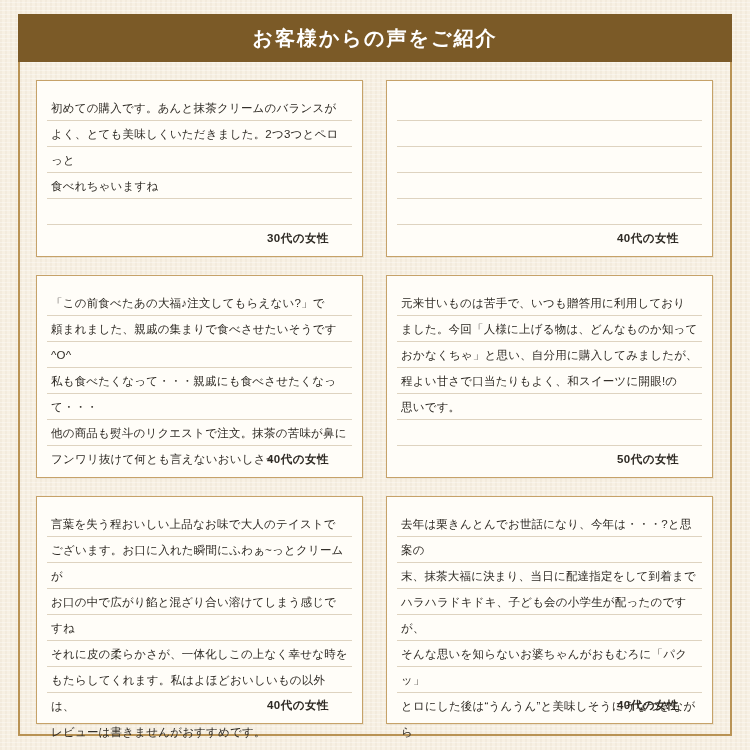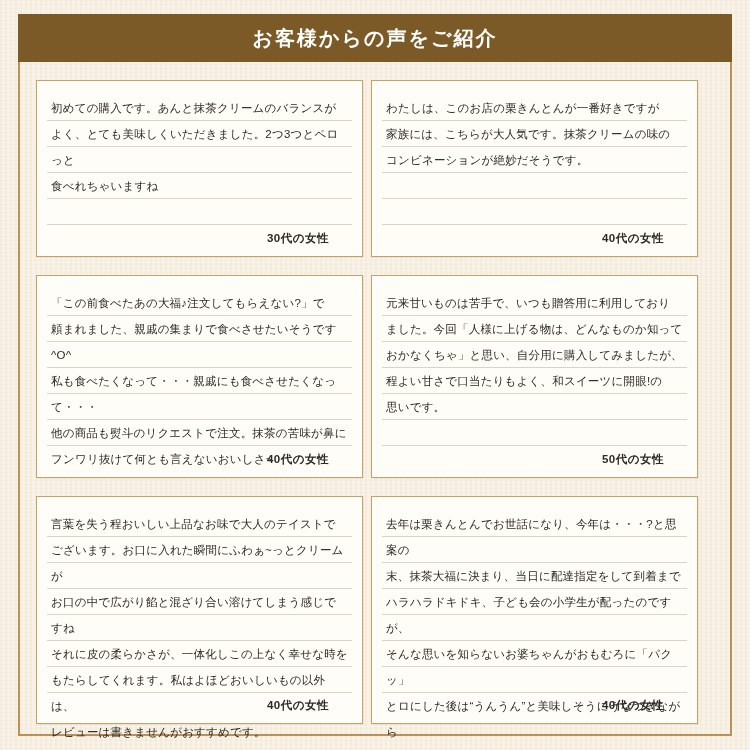--- a/index.html
+++ b/index.html
@@ -54,21 +54,21 @@
     font-weight: bold;
     line-height: 1;
   }
   .grid {
     position: absolute;
     left: 36px;
     top: 80px;
     width: 678px;
     display: flex;
     flex-wrap: wrap;
-    gap: 18px 8px;
+    gap: 18px 23px;
   }
   .card {
     width: 327px;
     background: #fffdf8;
     border: 1px solid #c6a269;
     box-sizing: border-box;
     padding: 14px 14px 8px 14px;
     position: relative;
     box-shadow: 1px 1px 0 rgba(150,120,70,0.10);
   }
@@ -125,23 +125,20 @@
     <div class="card row1">
       <div class="lines"></div>
       <div class="body-text">初めての購入です。あんと抹茶クリームのバランスが
 よく、とても美味しくいただきました。2つ3つとペロっと
 食べれちゃいますね</div>
       <div class="signature">30代の女性</div>
     </div>
 
     <div class="card row1">
       <div class="lines"></div>
-      <div class="body-text">わたしは、このお店の栗きんとんが一番好きですが
-家族には、こちらが大人気です。抹茶クリームの味の
-コンビネーションが絶妙だそうです。</div>
       <div class="signature">40代の女性</div>
     </div>
 
     <div class="card row2">
       <div class="lines"></div>
       <div class="body-text">「この前食べたあの大福♪注文してもらえない?」で
 頼まれました、親戚の集まりで食べさせたいそうです^O^
 私も食べたくなって・・・親戚にも食べさせたくなって・・・
 他の商品も熨斗のリクエストで注文。抹茶の苦味が鼻に
 フンワリ抜けて何とも言えないおいしさ~</div>

